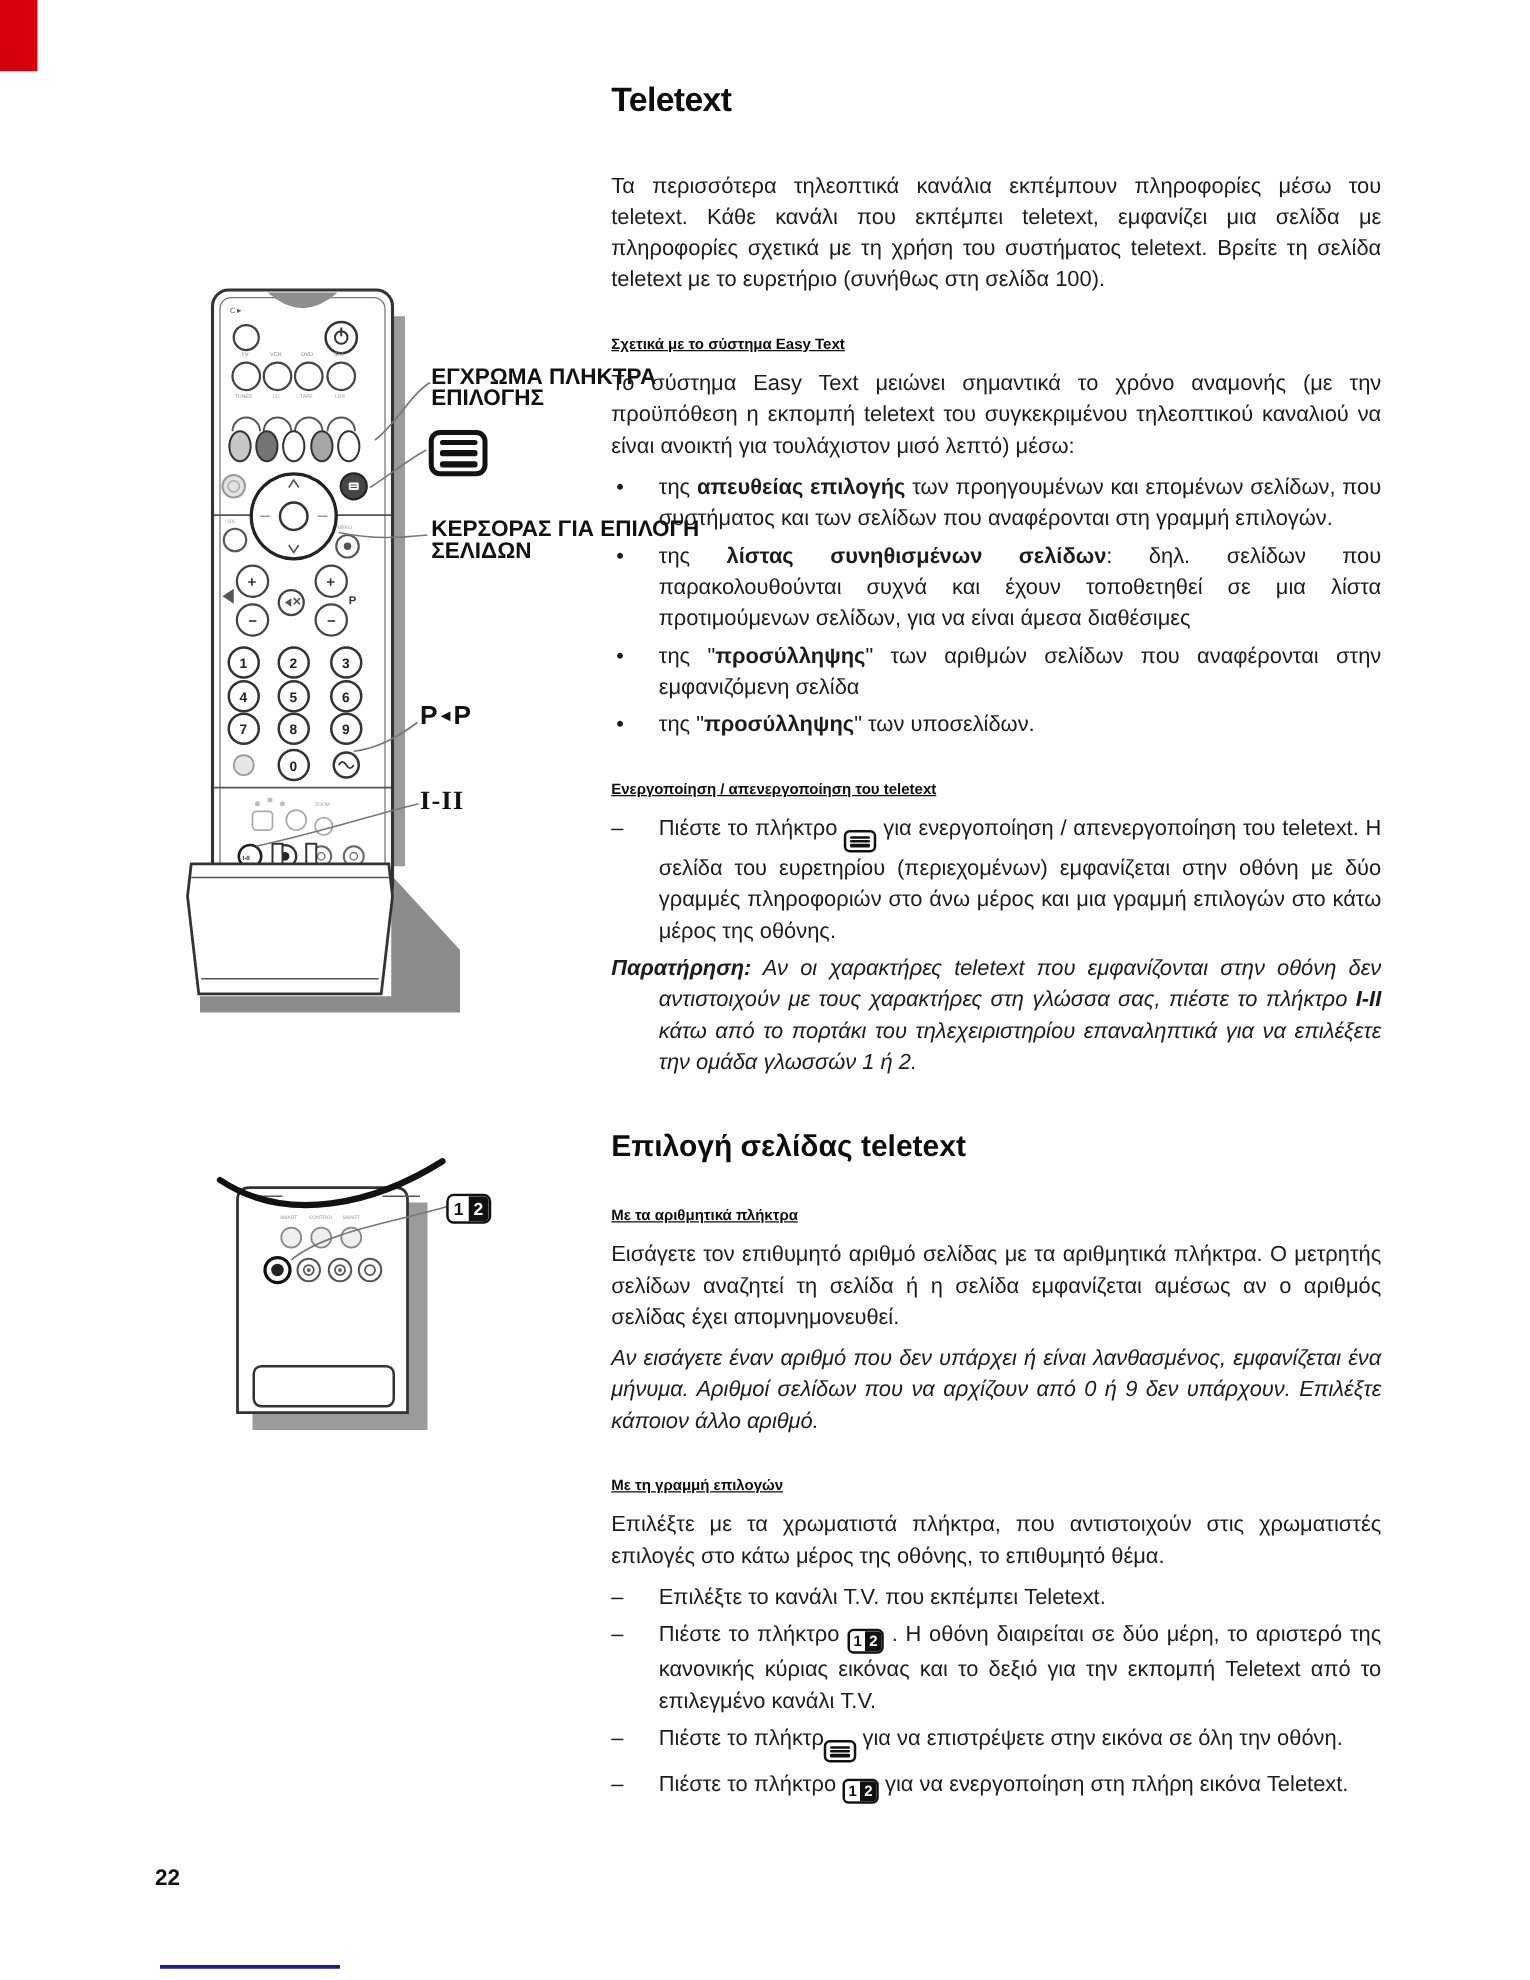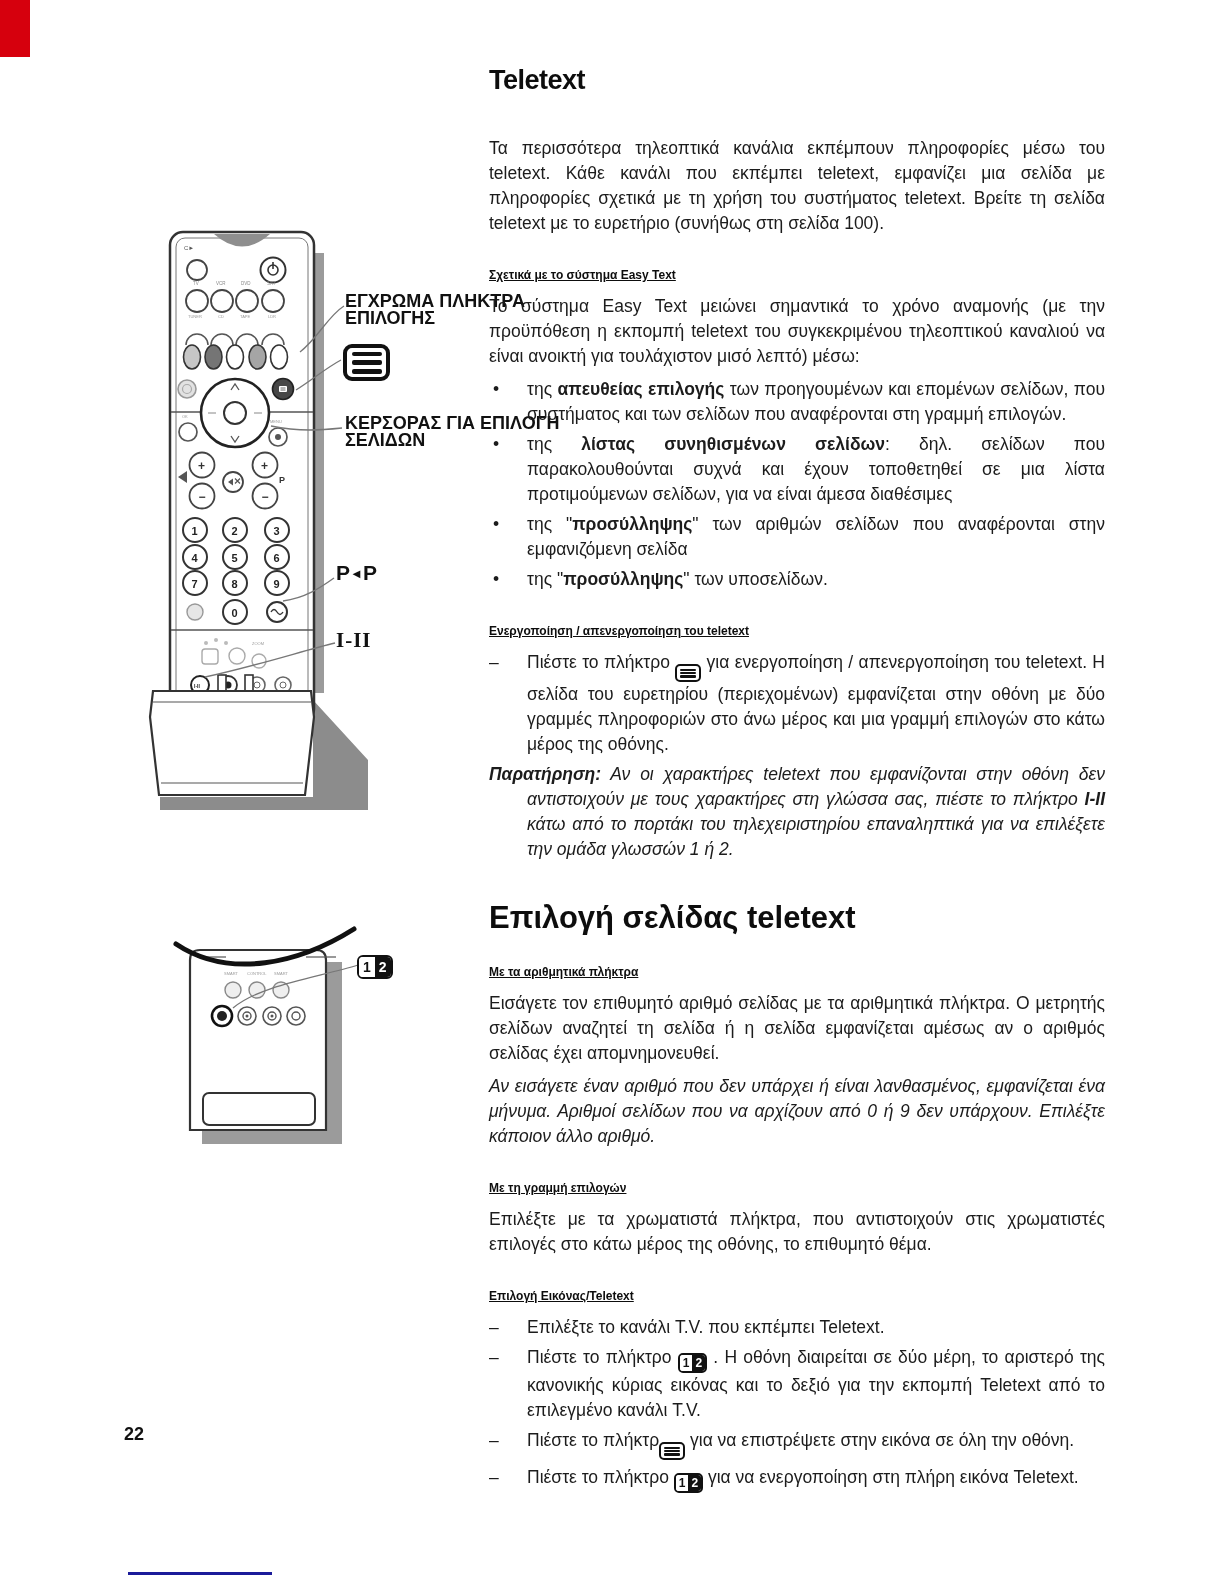--- a/index.html
+++ b/index.html
@@ -1,25 +1,25 @@
 <!DOCTYPE html>
 <html><head>
 <meta charset="utf-8">
 <style>
   html,body{margin:0;padding:0;background:#e8e8e8;}
   .page{position:relative;width:1224px;height:1584px;background:#ffffff;
         font-family:"Liberation Sans", sans-serif;color:#1c1c1c;overflow:hidden;}
   .corner-red{position:absolute;left:0;top:0;width:30px;height:57px;background:#d6000d;}
   .footer-line{position:absolute;left:128px;top:1572px;width:144px;height:3px;background:#1b1b9a;}
-  .page-number{position:absolute;left:124px;top:1424px;font-size:18px;font-weight:bold;color:#111;}
+  .page-number{position:absolute;left:124px;top:1492px;font-size:18px;font-weight:bold;color:#111;}
 
   
   .col{position:absolute;left:489px;top:58px;width:616px;font-size:17.5px;line-height:25px;text-align:justify;}
   .col h1{font-size:27px;line-height:44px;margin:0 0 34px 0;color:#0d0d0d;letter-spacing:-0.5px;}
-  .col h2{font-size:31px;line-height:28px;margin:42px 0 28px 0;color:#0d0d0d;}
+  .col h2{font-size:24px;line-height:28px;margin:42px 0 28px 0;color:#0d0d0d;}
   .col h3{font-size:12px;line-height:24px;margin:27px 0 7px 0;color:#0d0d0d;text-decoration:underline;}
   .col p{margin:0 0 8px 0;}
   .col p.it{font-style:italic;}
   .li{position:relative;padding-left:38px;margin:0 0 5px 0;}
   .li .marker{position:absolute;left:4px;top:0;}
   .li.dash .marker{left:0;}
   .note{position:relative;padding-left:38px;text-indent:-38px;font-style:italic;margin:2px 0 8px 0;}
   .b{font-weight:bold;}
   .bi{font-weight:bold;font-style:italic;}
 
@@ -285,21 +285,20 @@
 
     <h2>Επιλογή σελίδας teletext</h2>
 
     <h3 style="margin-top:0;">Με τα αριθμητικά πλήκτρα</h3>
     <p>Εισάγετε τον επιθυμητό αριθμό σελίδας με τα αριθμητικά πλήκτρα. Ο μετρητής σελίδων αναζητεί τη σελίδα ή η σελίδα εμφανίζεται αμέσως αν ο αριθμός σελίδας έχει απομνημονευθεί.</p>
     <p class="it">Αν εισάγετε έναν αριθμό που δεν υπάρχει ή είναι λανθασμένος, εμφανίζεται ένα μήνυμα. Αριθμοί σελίδων που να αρχίζουν από 0 ή 9 δεν υπάρχουν. Επιλέξτε κάποιον άλλο αριθμό.</p>
 
     <h3>Με τη γραμμή επιλογών</h3>
     <p>Επιλέξτε με τα χρωματιστά πλήκτρα, που αντιστοιχούν στις χρωματιστές επιλογές στο κάτω μέρος της οθόνης, το επιθυμητό θέμα.</p>
 
-    <h3>Επιλογή Εικόνας/Teletext</h3>
     <div class="li dash">
       <span class="marker">–</span>
       <span>Επιλέξτε το κανάλι T.V. που εκπέμπει Teletext.</span>
     </div>
     <div class="li dash">
       <span class="marker">–</span>
       <span>Πιέστε το πλήκτρο </span><span class="badge12">
           <span class="h1c">1</span>
           <span class="h2c">2</span>
         </span><span> . Η οθόνη διαιρείται σε δύο μέρη, το αριστερό της κανονικής κύριας εικόνας και το δεξιό για την εκπομπή Teletext από το επιλεγμένο κανάλι T.V.</span>

